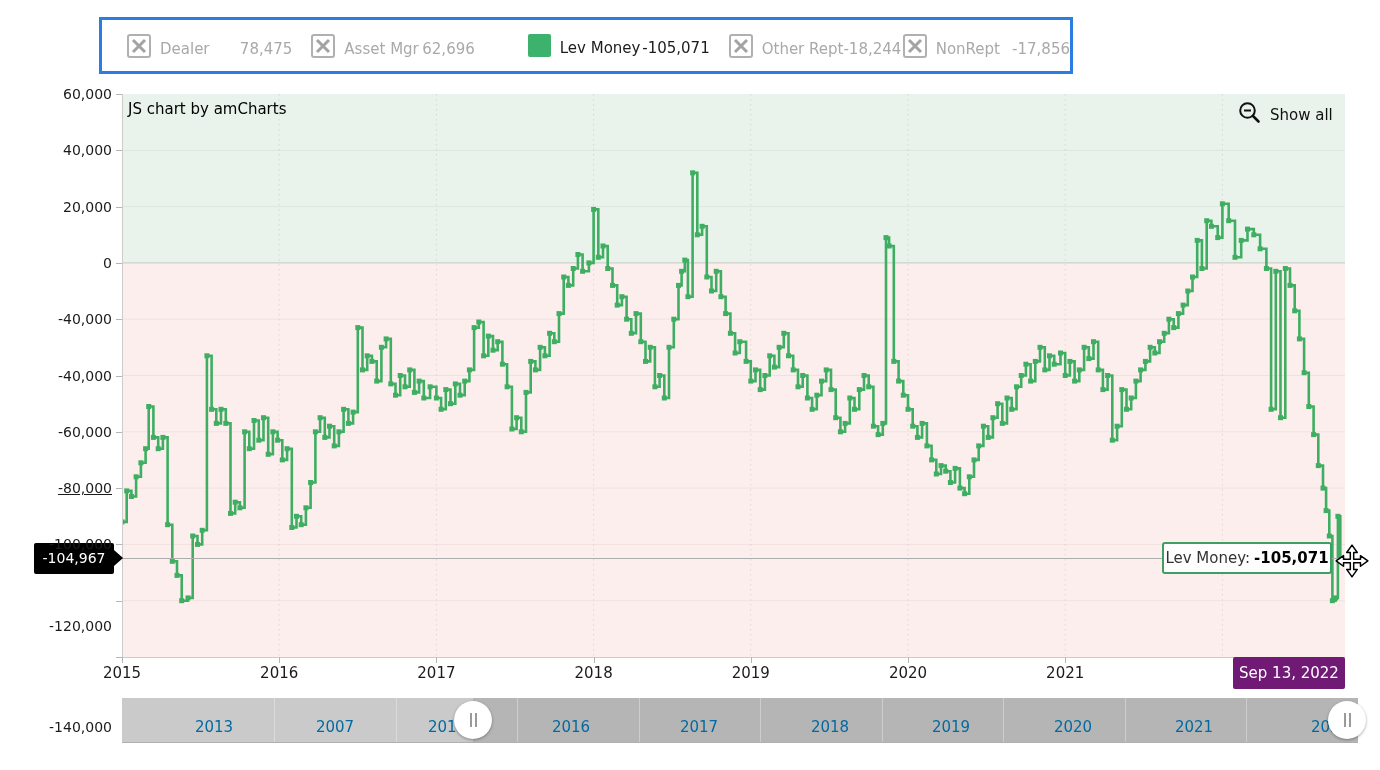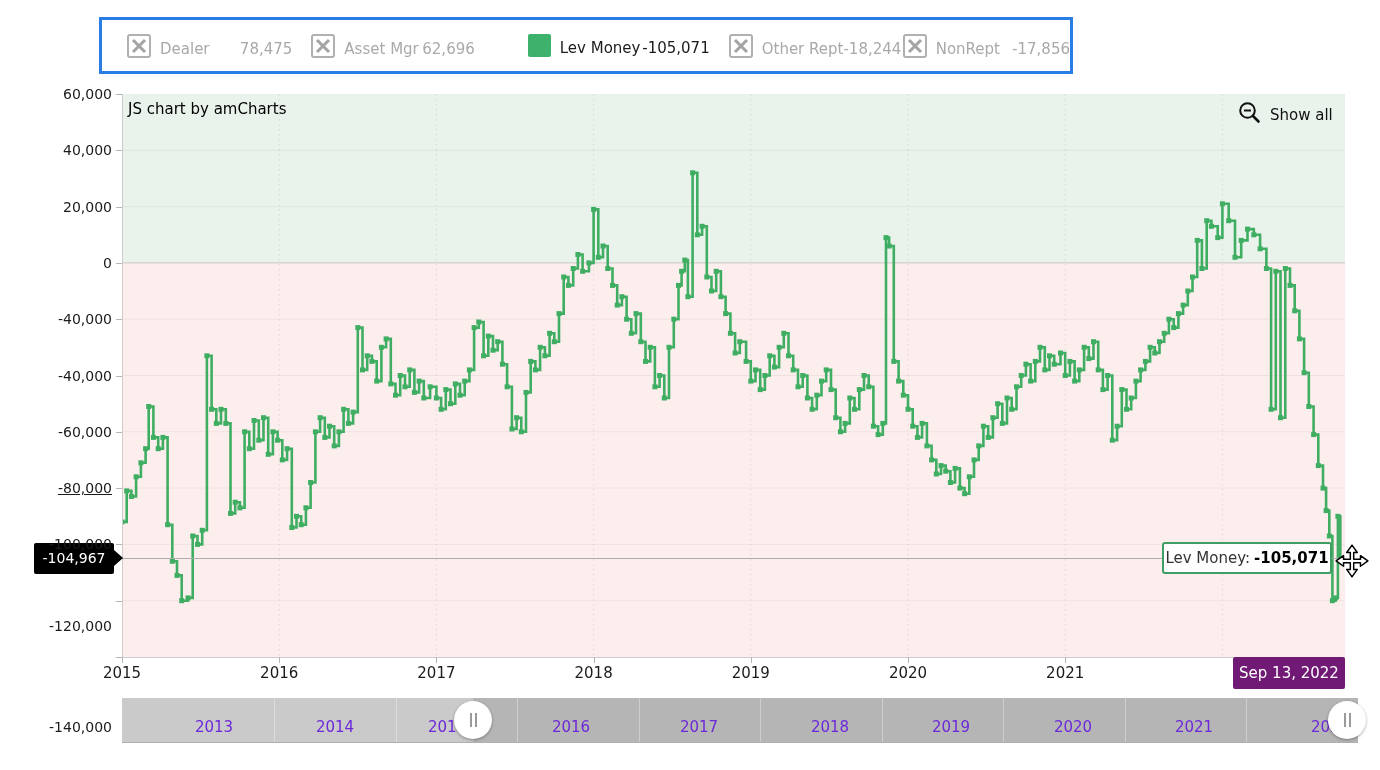--- a/index.html
+++ b/index.html
@@ -62,21 +62,21 @@
   #tooltip b{color:#000;margin-left:4px}
   #mousecur{position:absolute;left:1335px;top:544px;z-index:7}
 
   
   #sbar{
     position:absolute;left:122px;top:698px;width:1236px;height:44px;background:#cacaca;
     border-bottom:1px solid #b0b0b0;cursor:pointer;
   }
   #sbar-sel{position:absolute;left:351px;top:0;width:885px;height:44px;background:#b5b5b5}
   .sb-sep{position:absolute;top:0;width:1px;height:44px;background:rgba(255,255,255,.33)}
-  .sb-lab{position:absolute;top:20px;transform:translateX(-50%);font-size:15px;color:#6d28d9}
+  .sb-lab{position:absolute;top:20px;transform:translateX(-50%);font-size:15px;color:#0369a1}
   .sb-handle{
     position:absolute;top:3px;width:38px;height:38px;border-radius:50%;background:#fff;
     box-shadow:0 1px 3px rgba(0,0,0,.35);display:flex;align-items:center;justify-content:center;
     gap:3px;cursor:ew-resize;z-index:3;
   }
   .sb-grip{width:2px;height:14px;background:#9a9a9a}
 </style>
 </head>
 <body>
 
@@ -433,21 +433,21 @@
 <div id="mousecur">
   <svg width="34" height="36" viewBox="0 0 32 34">
     <path d="M16 1 L21 8 L17.6 8 L17.6 14.4 L24 14.4 L24 11 L31 16 L24 21 L24 17.6 L17.6 17.6 L17.6 24 L21 24 L16 31 L11 24 L14.4 24 L14.4 17.6 L8 17.6 L8 21 L1 16 L8 11 L8 14.4 L14.4 14.4 L14.4 8 L11 8 Z" fill="#fff" stroke="#000" stroke-width="1.4" stroke-linejoin="round"></path>
   </svg>
 </div>
 
 <div id="sbar">
   <div id="sbar-sel"></div>
 
 <div class="sb-lab" style="left: 92px;">2013</div>
-    <div class="sb-lab" style="left: 213px;">2014</div>
+    <div class="sb-lab" style="left: 213px;">2007</div>
     <div class="sb-lab" style="left: 325px;">2015</div>
     <div class="sb-lab" style="left: 449px;">2016</div>
     <div class="sb-lab" style="left: 577px;">2017</div>
     <div class="sb-lab" style="left: 708px;">2018</div>
     <div class="sb-lab" style="left: 829px;">2019</div>
     <div class="sb-lab" style="left: 951px;">2020</div>
     <div class="sb-lab" style="left: 1072px;">2021</div>
     <div class="sb-lab" style="left: 1208px;">2022</div>
     <div class="sb-sep" style="left: 152px;"></div>
     <div class="sb-sep" style="left: 274px;"></div>

